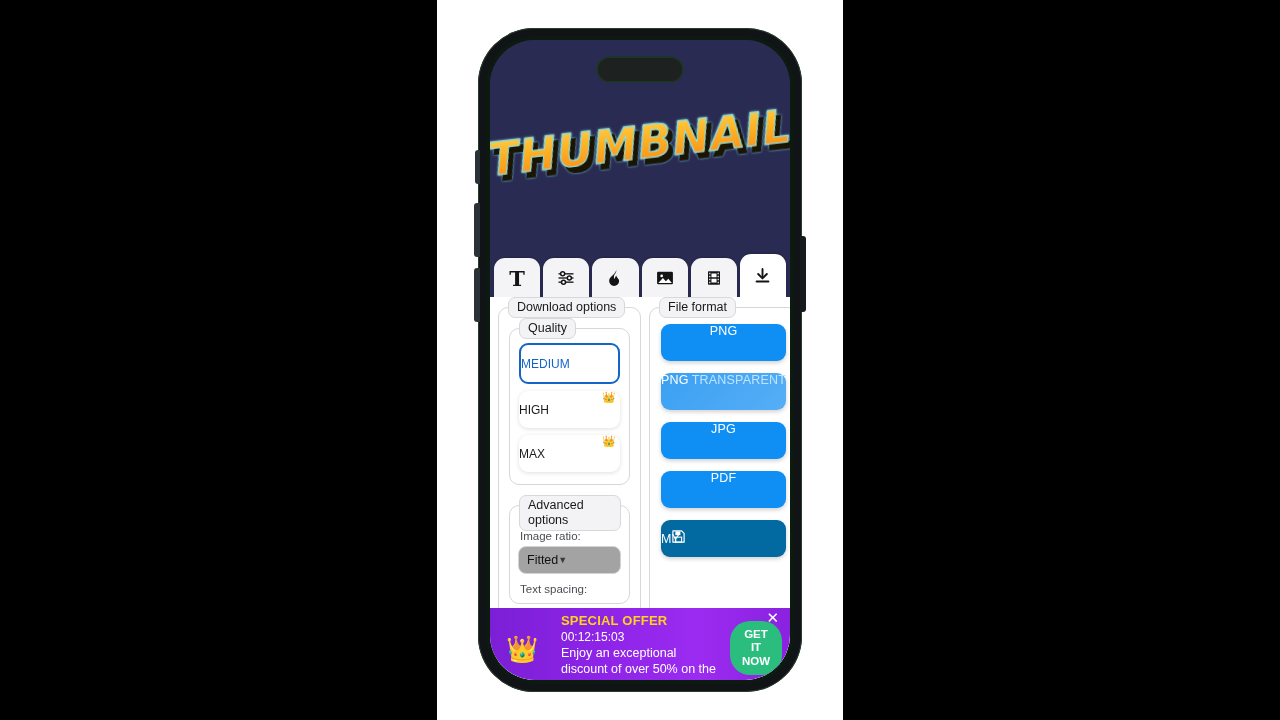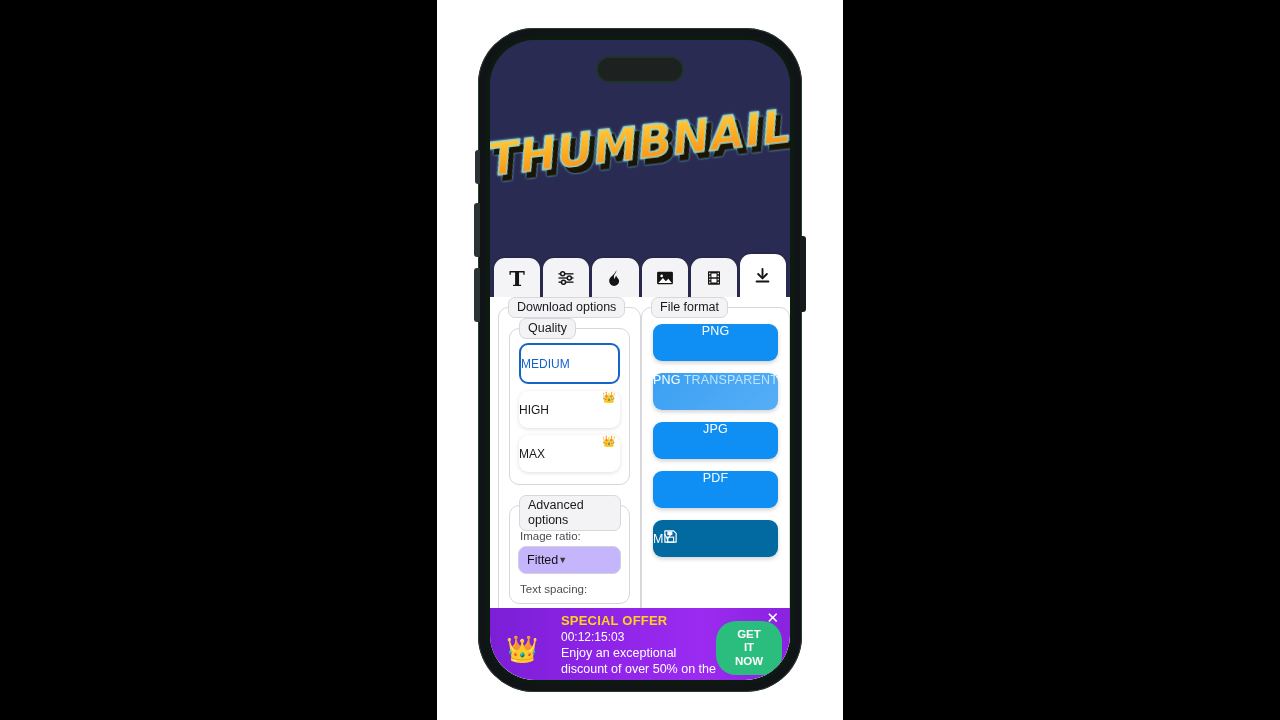--- a/index.html
+++ b/index.html
@@ -56,21 +56,21 @@
   .tab{
     flex:1;height:40px;background:#f4f4f6;border-radius:11px 11px 0 0;
     display:flex;align-items:center;justify-content:center;
     box-shadow:0 -1px 2px rgba(0,0,0,.18);
   }
   .tab.active{height:44px;background:#ffffff;}
   .tab svg{display:block;}
   .tab-glyph{font-family:"DejaVu Serif",serif;font-size:21px;color:#141414;line-height:1;font-weight:700;}
 
   
-  .panels{position:absolute;left:0;top:257px;right:0;bottom:0;background:#ffffff;display:flex;padding:10px 8px 0 8px;box-sizing:border-box;}
+  .panels{position:absolute;left:0;top:257px;right:0;bottom:0;background:#ffffff;display:flex;gap:8px;padding:10px 8px 0 8px;box-sizing:border-box;}
   .fieldset{
     position:relative;border:1px solid #d7d7dc;border-radius:10px;
     padding:16px 10px 10px 10px;box-sizing:border-box;background:#fff;
   }
   .legend{
     position:absolute;top:-11px;left:9px;background:#f3f3f5;
     border:1px solid #d7d7dc;border-radius:7px;padding:2px 8px;
     font-size:12.5px;color:#16181c;white-space:nowrap;line-height:1.2;
   }
   .legend.two-line{white-space:normal;width:84px;}
@@ -84,21 +84,21 @@
     display:flex;align-items:center;justify-content:flex-start;
     font-size:12px;color:#1a1a1a;margin-bottom:7px;
     box-shadow:0 1px 4px rgba(0,0,0,.13);
   }
   .qbtn.selected{border:2px solid #1565c8;color:#1565c8;box-shadow:none;font-weight:500;}
   .crown-sm{position:absolute;right:4px;top:1px;font-size:11px;line-height:1;color:#f0b000;}
 
   .adv-box{margin-top:20px;padding:22px 8px 8px 8px;}
   .field-label{font-size:11.5px;color:#4a4d52;margin:2px 0 4px 2px;}
   .select{
-    height:26px;border:1px solid #d2d2d8;border-radius:8px;background:#c4b5fd;
+    height:26px;border:1px solid #d2d2d8;border-radius:8px;background:#a3a3a3;
     display:flex;align-items:center;
     padding:0 8px;font-size:12.5px;color:#111;
   }
   .chev{font-size:9px;color:#3a3a3a;}
   .cut-label{font-size:11.5px;color:#4a4d52;margin:9px 0 0 2px;}
 
   .format-box{padding:16px 11px 24px 11px;}
   .fbtn{
     height:37px;border-radius:9px;margin-bottom:12px;
     display:flex;justify-content:center;gap:3px;
@@ -119,21 +119,21 @@
     position:absolute;left:0;right:0;bottom:0;height:72px;
     background:linear-gradient(90deg,#7b1fd6 0%,#8f24e8 40%,#9b2bf0 70%,#8a22e0 100%);
     overflow:hidden;
   }
   .banner-crown{position:absolute;left:16px;top:28px;font-size:26px;line-height:1;}
   .banner-text{position:absolute;left:52px;top:5px;right:74px;margin-left:19px;}
   .b-title{font-size:13px;font-weight:bold;color:#ffd21e;letter-spacing:.2px;line-height:1.25;}
   .b-timer{font-size:12px;color:#ffffff;line-height:1.35;}
   .b-desc{font-size:12.5px;color:#ffffff;line-height:1.28;}
   .cta{
-    position:absolute;right:8px;top:13px;width:66px;height:54px;border-radius:20px;
+    position:absolute;right:8px;top:13px;width:52px;height:54px;border-radius:20px;
     background:#2bbd7e;display:flex;flex-direction:column;align-items:center;justify-content:center;
     color:#fff;font-size:11.5px;font-weight:bold;line-height:1.18;
   }
   .close-x{
     position:absolute;right:11px;top:3px;color:#fff;font-size:15px;font-weight:bold;line-height:1;
     font-family:"DejaVu Sans",sans-serif;
   }
 </style>
 </head>
 <body>

